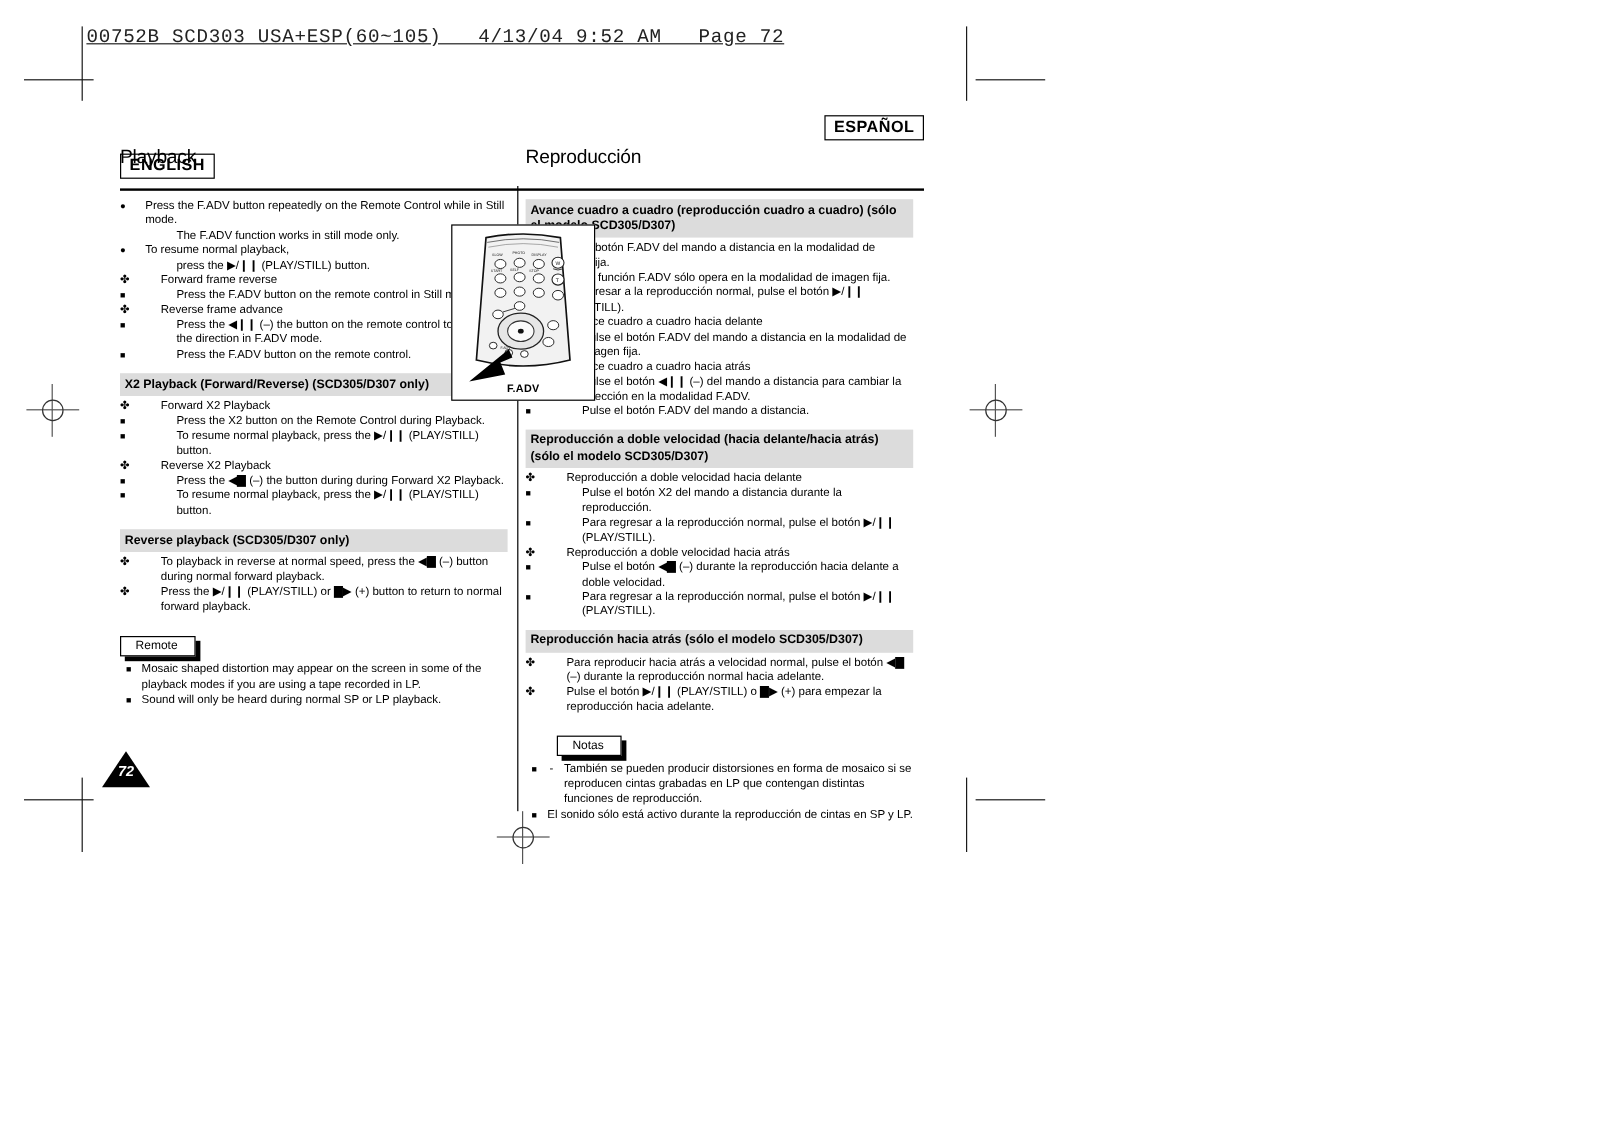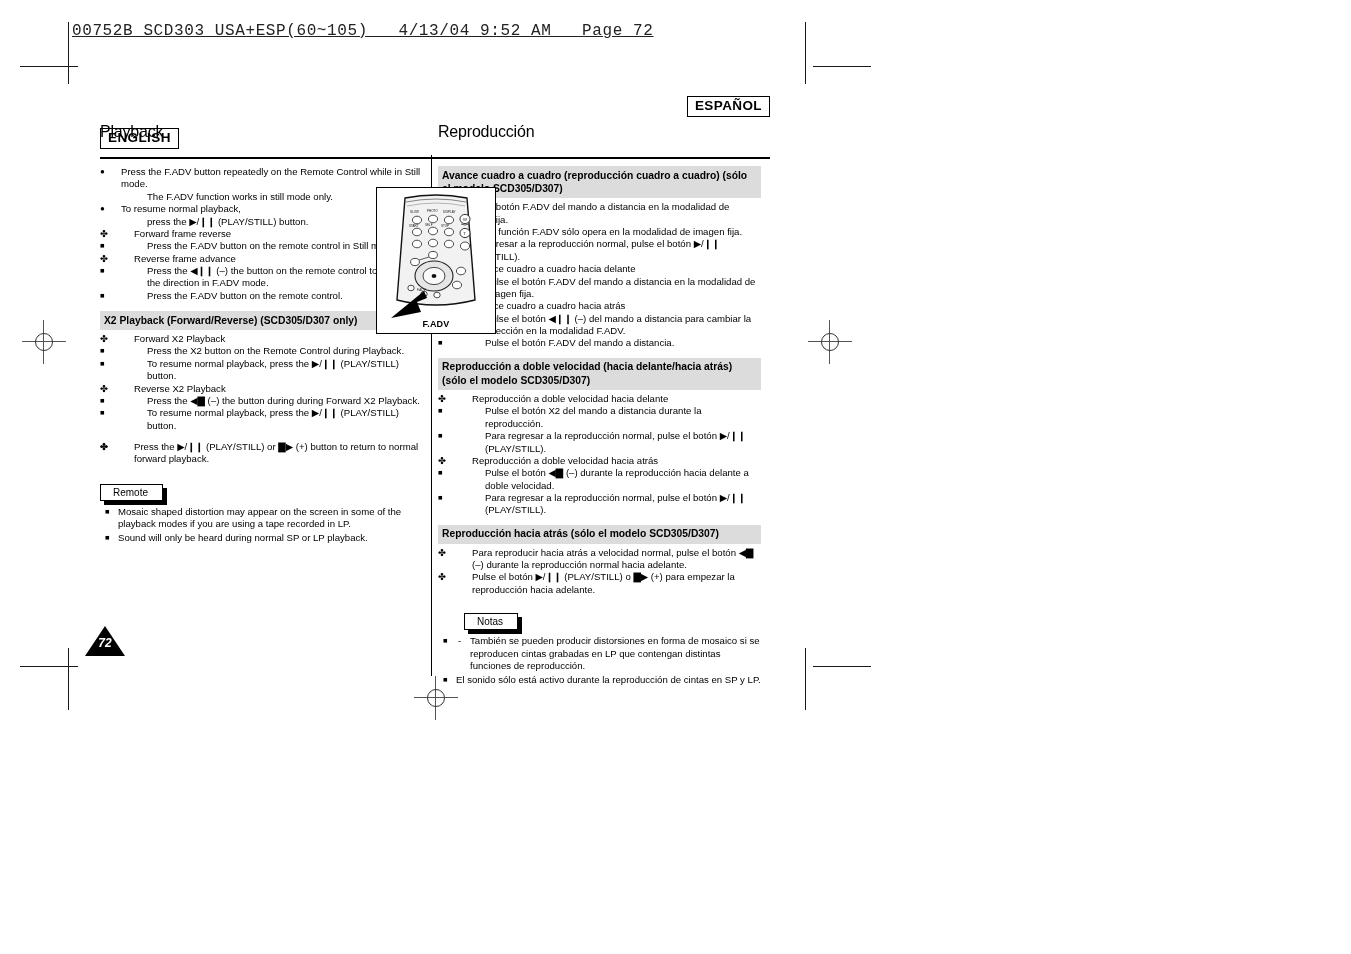--- a/index.html
+++ b/index.html
@@ -235,23 +235,25 @@
               <li class="item l3">
                 <span class="bul">■</span>
                 <span class="txt">Press the ◀▇ (–) the button during during Forward X2 Playback.</span>
               </li>
               <li class="item l3">
                 <span class="bul">■</span>
                 <span class="txt">To resume normal playback, press the ▶/❙❙ (PLAY/STILL) button.</span>
               </li>
             </ul>
           </div><div class="blk">
-            <ul class="lvl">
-              <li class="item l2">
-                <span class="bul">✤</span>
+            <div class="sechead">Reverse playback (SCD305/D307 only)</div>
+            <ul class="lvl">
+              <li class="item l2">
+                <span class="bul">✤</span>
+                <span class="txt">To playback in reverse at normal speed, press the ◀▇ (–) button during normal forward playback.</span>
               </li>
               <li class="item l2">
                 <span class="bul">✤</span>
                 <span class="txt">Press the ▶/❙❙ (PLAY/STILL) or ▇▶ (+) button to return to normal forward playback.</span>
               </li>
             </ul>
           </div><div class="notesbox"><div class="shadow"></div><div class="nb">Remote</div></div><div>
             <div class="noteitem"><span class="bul">■</span><span>Mosaic shaped distortion may appear on the screen in some of the playback modes if you are using a tape recorded in LP.</span></div>
             <div class="noteitem"><span class="bul">■</span><span>Sound will only be heard during normal SP or LP playback.</span></div>
           </div></div>

